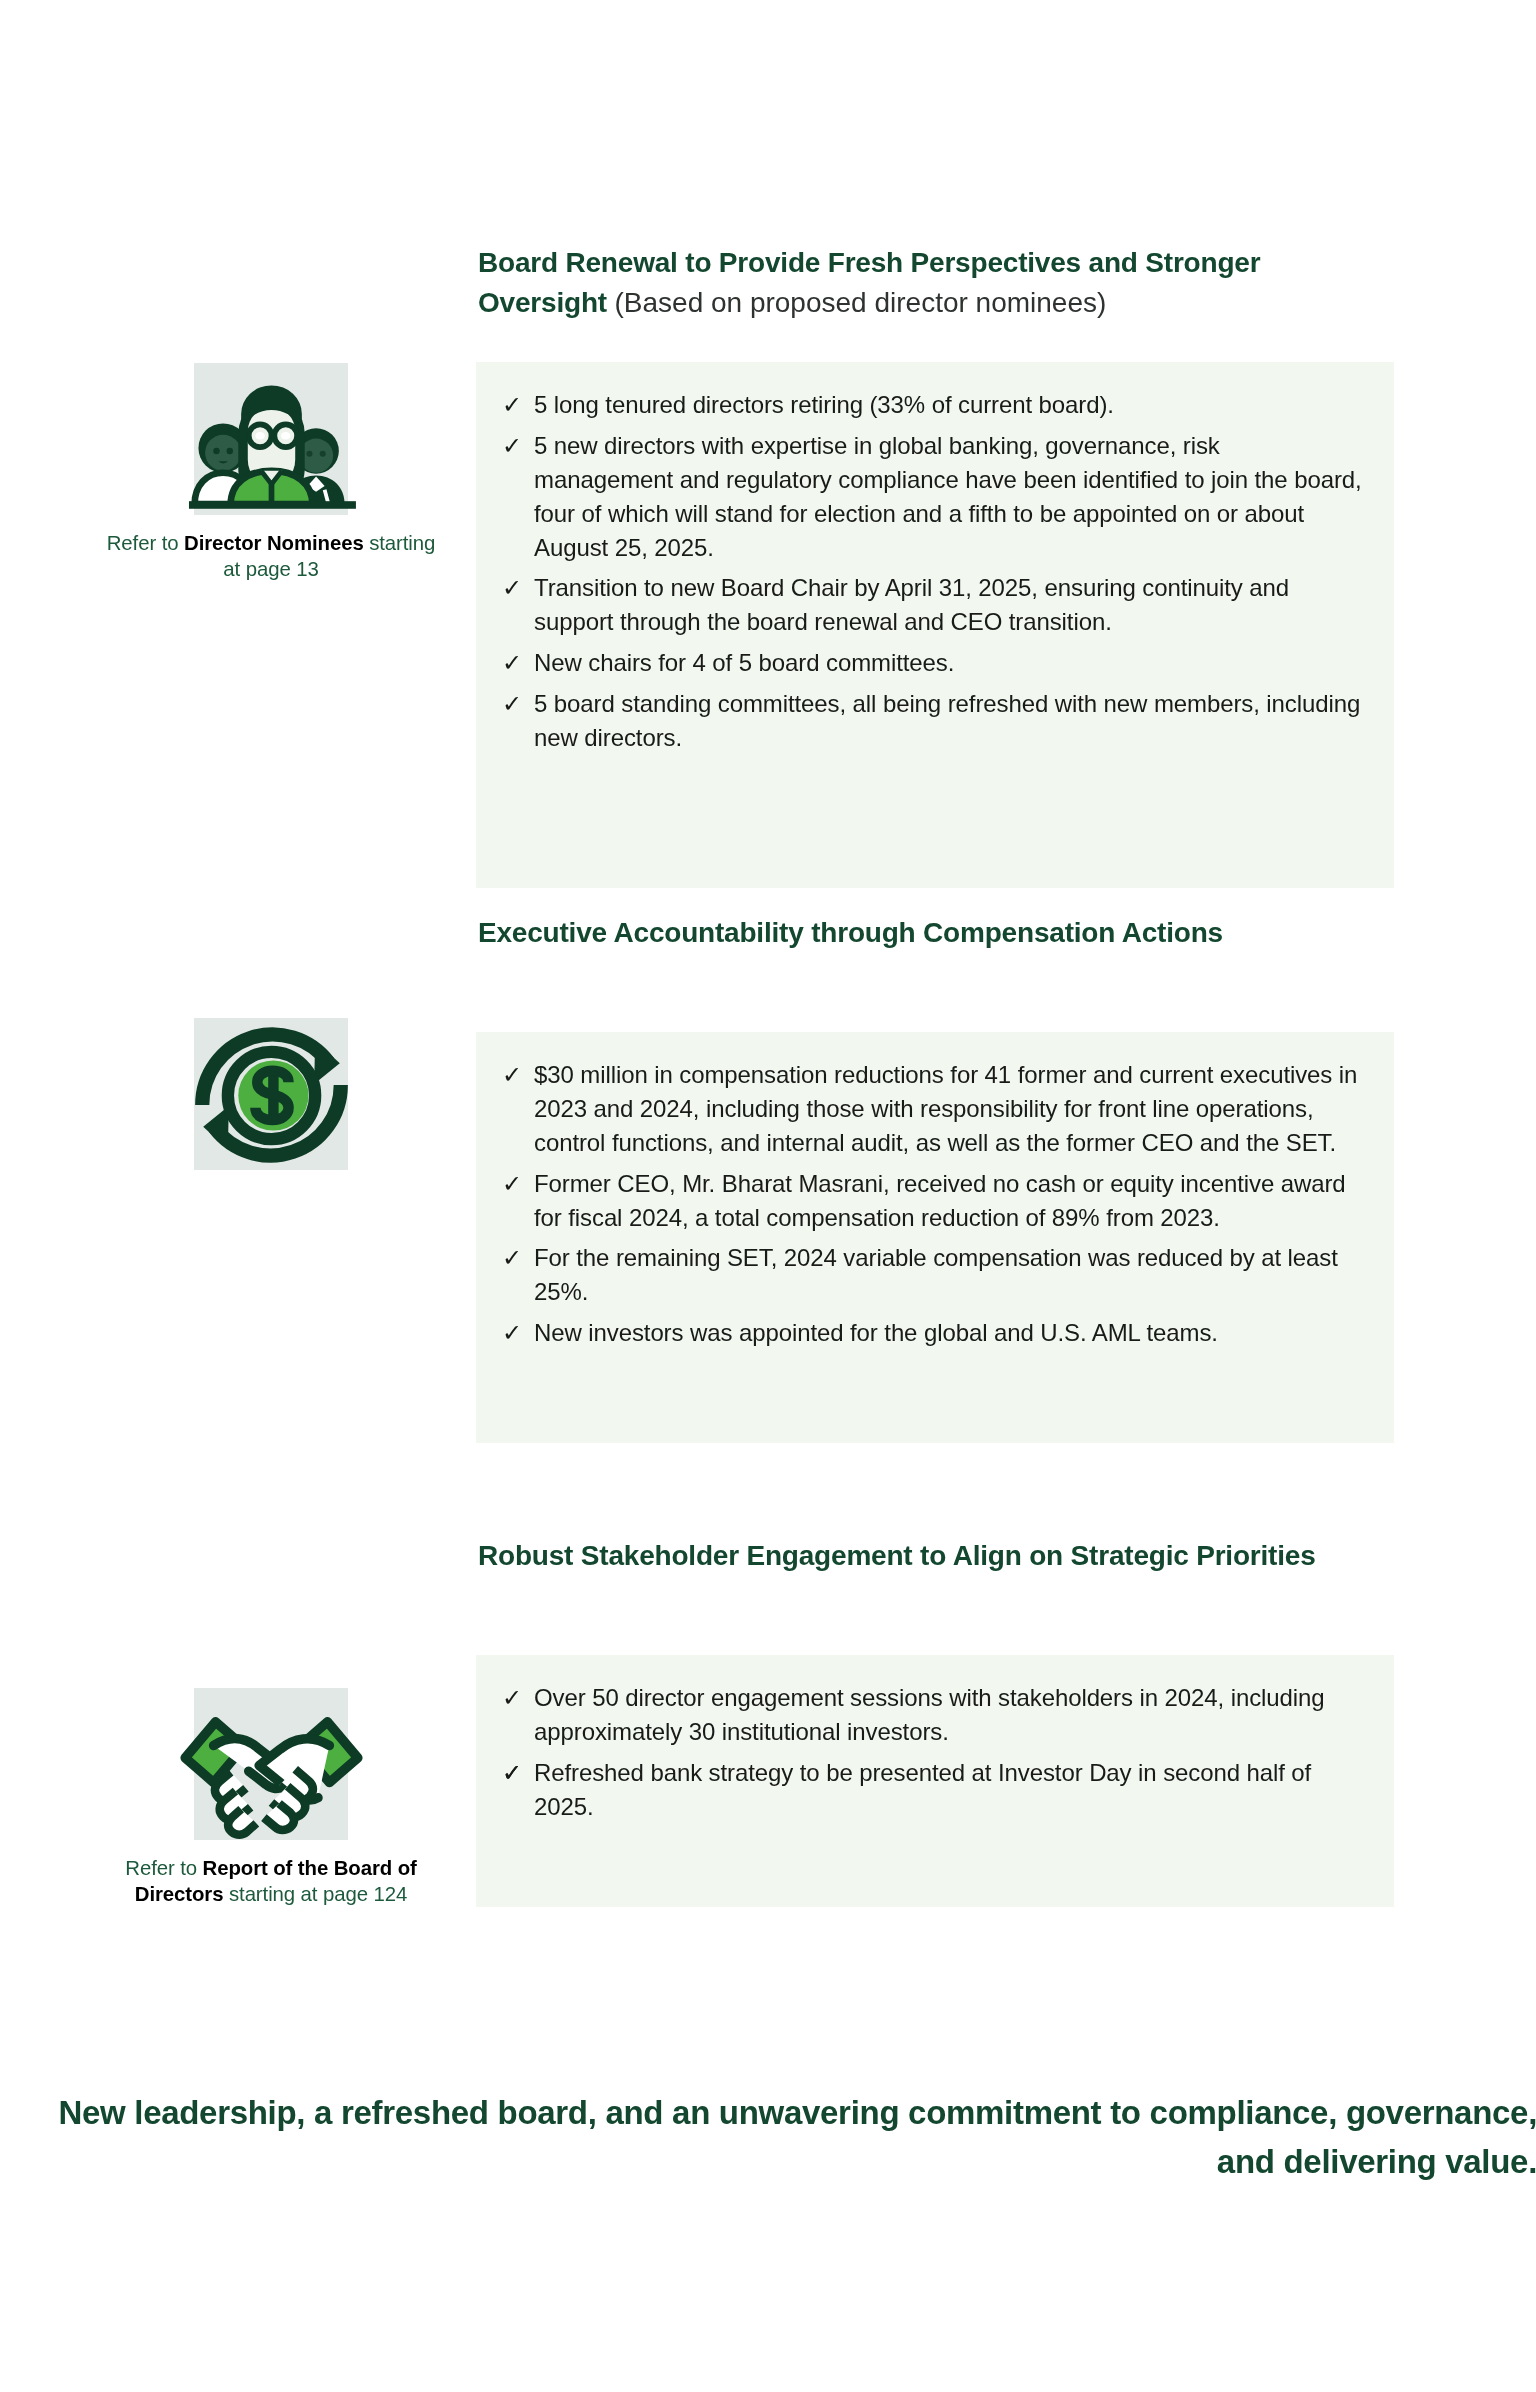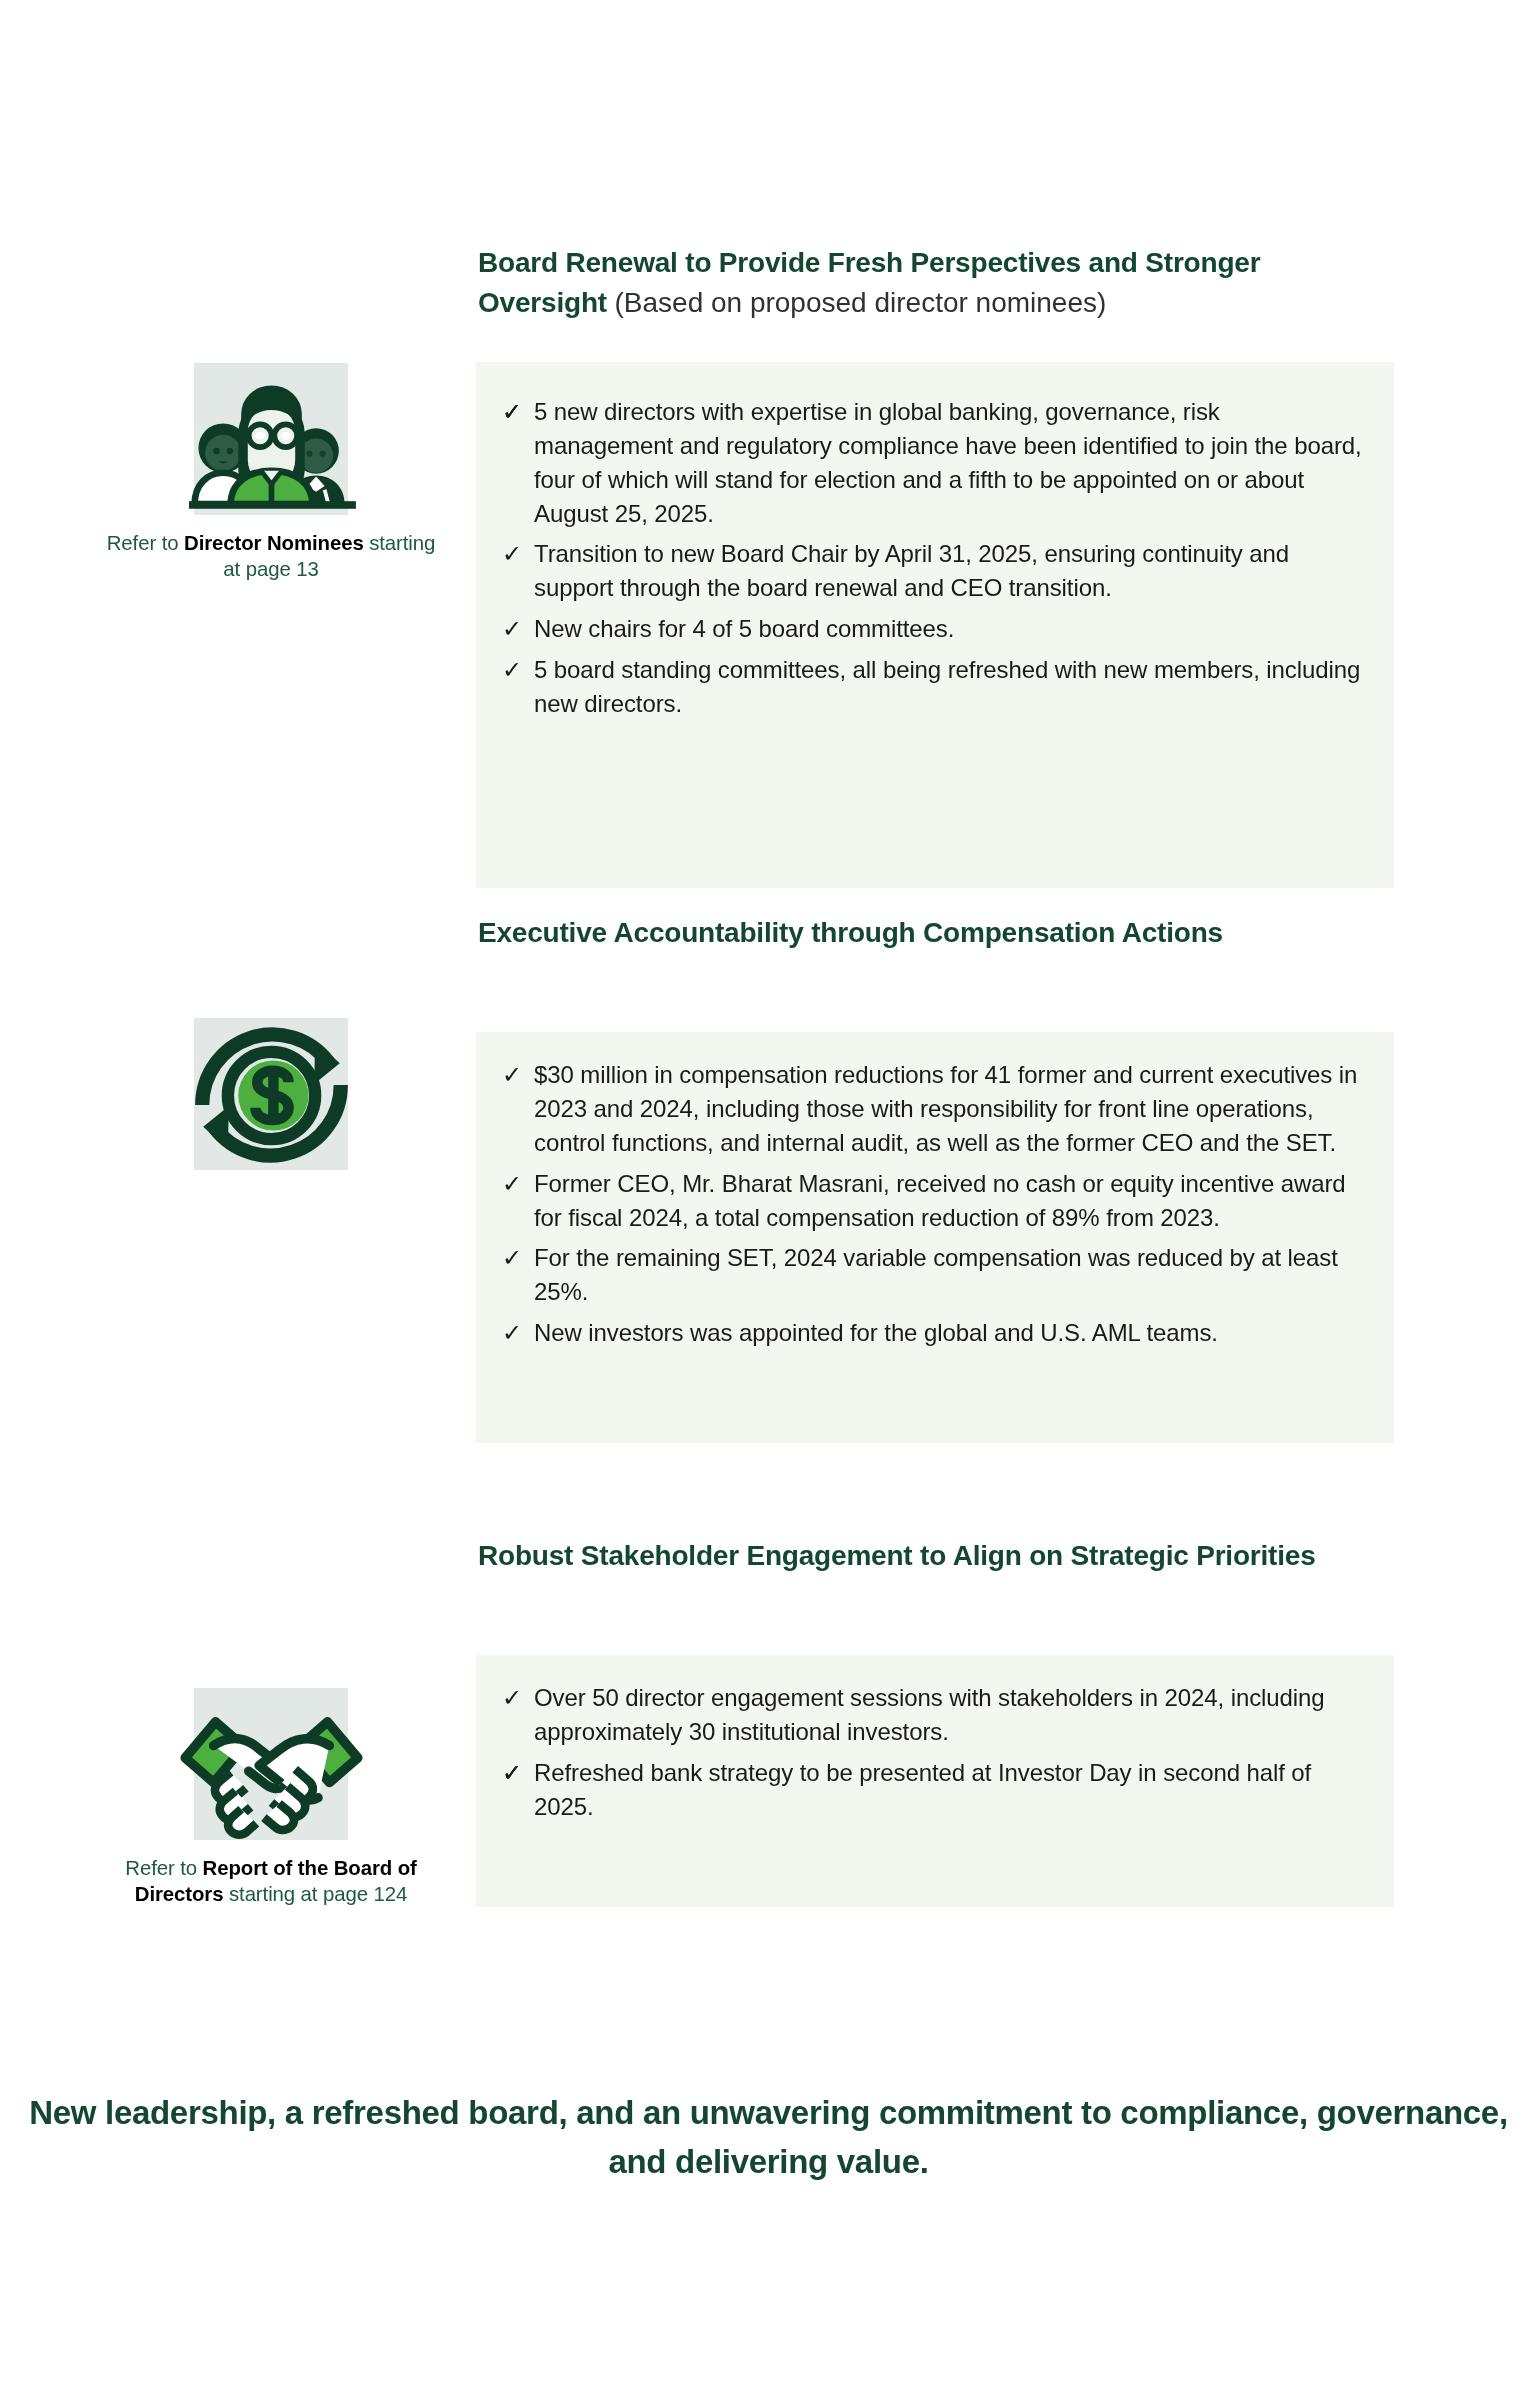--- a/index.html
+++ b/index.html
@@ -112,42 +112,42 @@
     letter-spacing: -0.1px;
   }
   .caption b { font-weight: bold; color: #000000; }
 
   
   .closing {
     position: absolute;
     left: 0;
     top: 2088px;
     width: 1537px;
-    text-align: center;
+    text-align: right;
     font-size: 33px;
     line-height: 49px;
     font-weight: bold;
     color: #13472f;
     letter-spacing: -0.3px;
   }
 </style>
 </head>
 <body>
 
 <div class="page">
 
   <div class="section sec1">
 
     <div class="heading" style="top:0px;">
       <span>Board Renewal to Provide Fresh Perspectives and Stronger Oversight </span><span class="sub">(Based on proposed director nominees)</span>
     </div>
 
     <div class="panel" style="top:119px;height:526px;">
       <ul class="bullets">
-        <li><span class="tick">✓</span></li>
+        <li><span class="tick">✓</span><span>5 long tenured directors retiring (33% of current board).</span></li>
         <li><span class="tick">✓</span><span>5 new directors with expertise in global banking, governance, risk management and regulatory compliance have been identified to join the board, four of which will stand for election and a fifth to be appointed on or about August 25, 2025.</span></li>
         <li><span class="tick">✓</span><span>Transition to new Board Chair by April 31, 2025, ensuring continuity and support through the board renewal and CEO transition.</span></li>
         <li><span class="tick">✓</span><span>New chairs for 4 of 5 board committees.</span></li>
         <li><span class="tick">✓</span><span>5 board standing committees, all being refreshed with new members, including new directors.</span></li>
       </ul>
     </div>
 
     <div class="aside" style="top:120px;">
       <div class="icon-tile">
         <svg viewBox="0 0 190 175">

